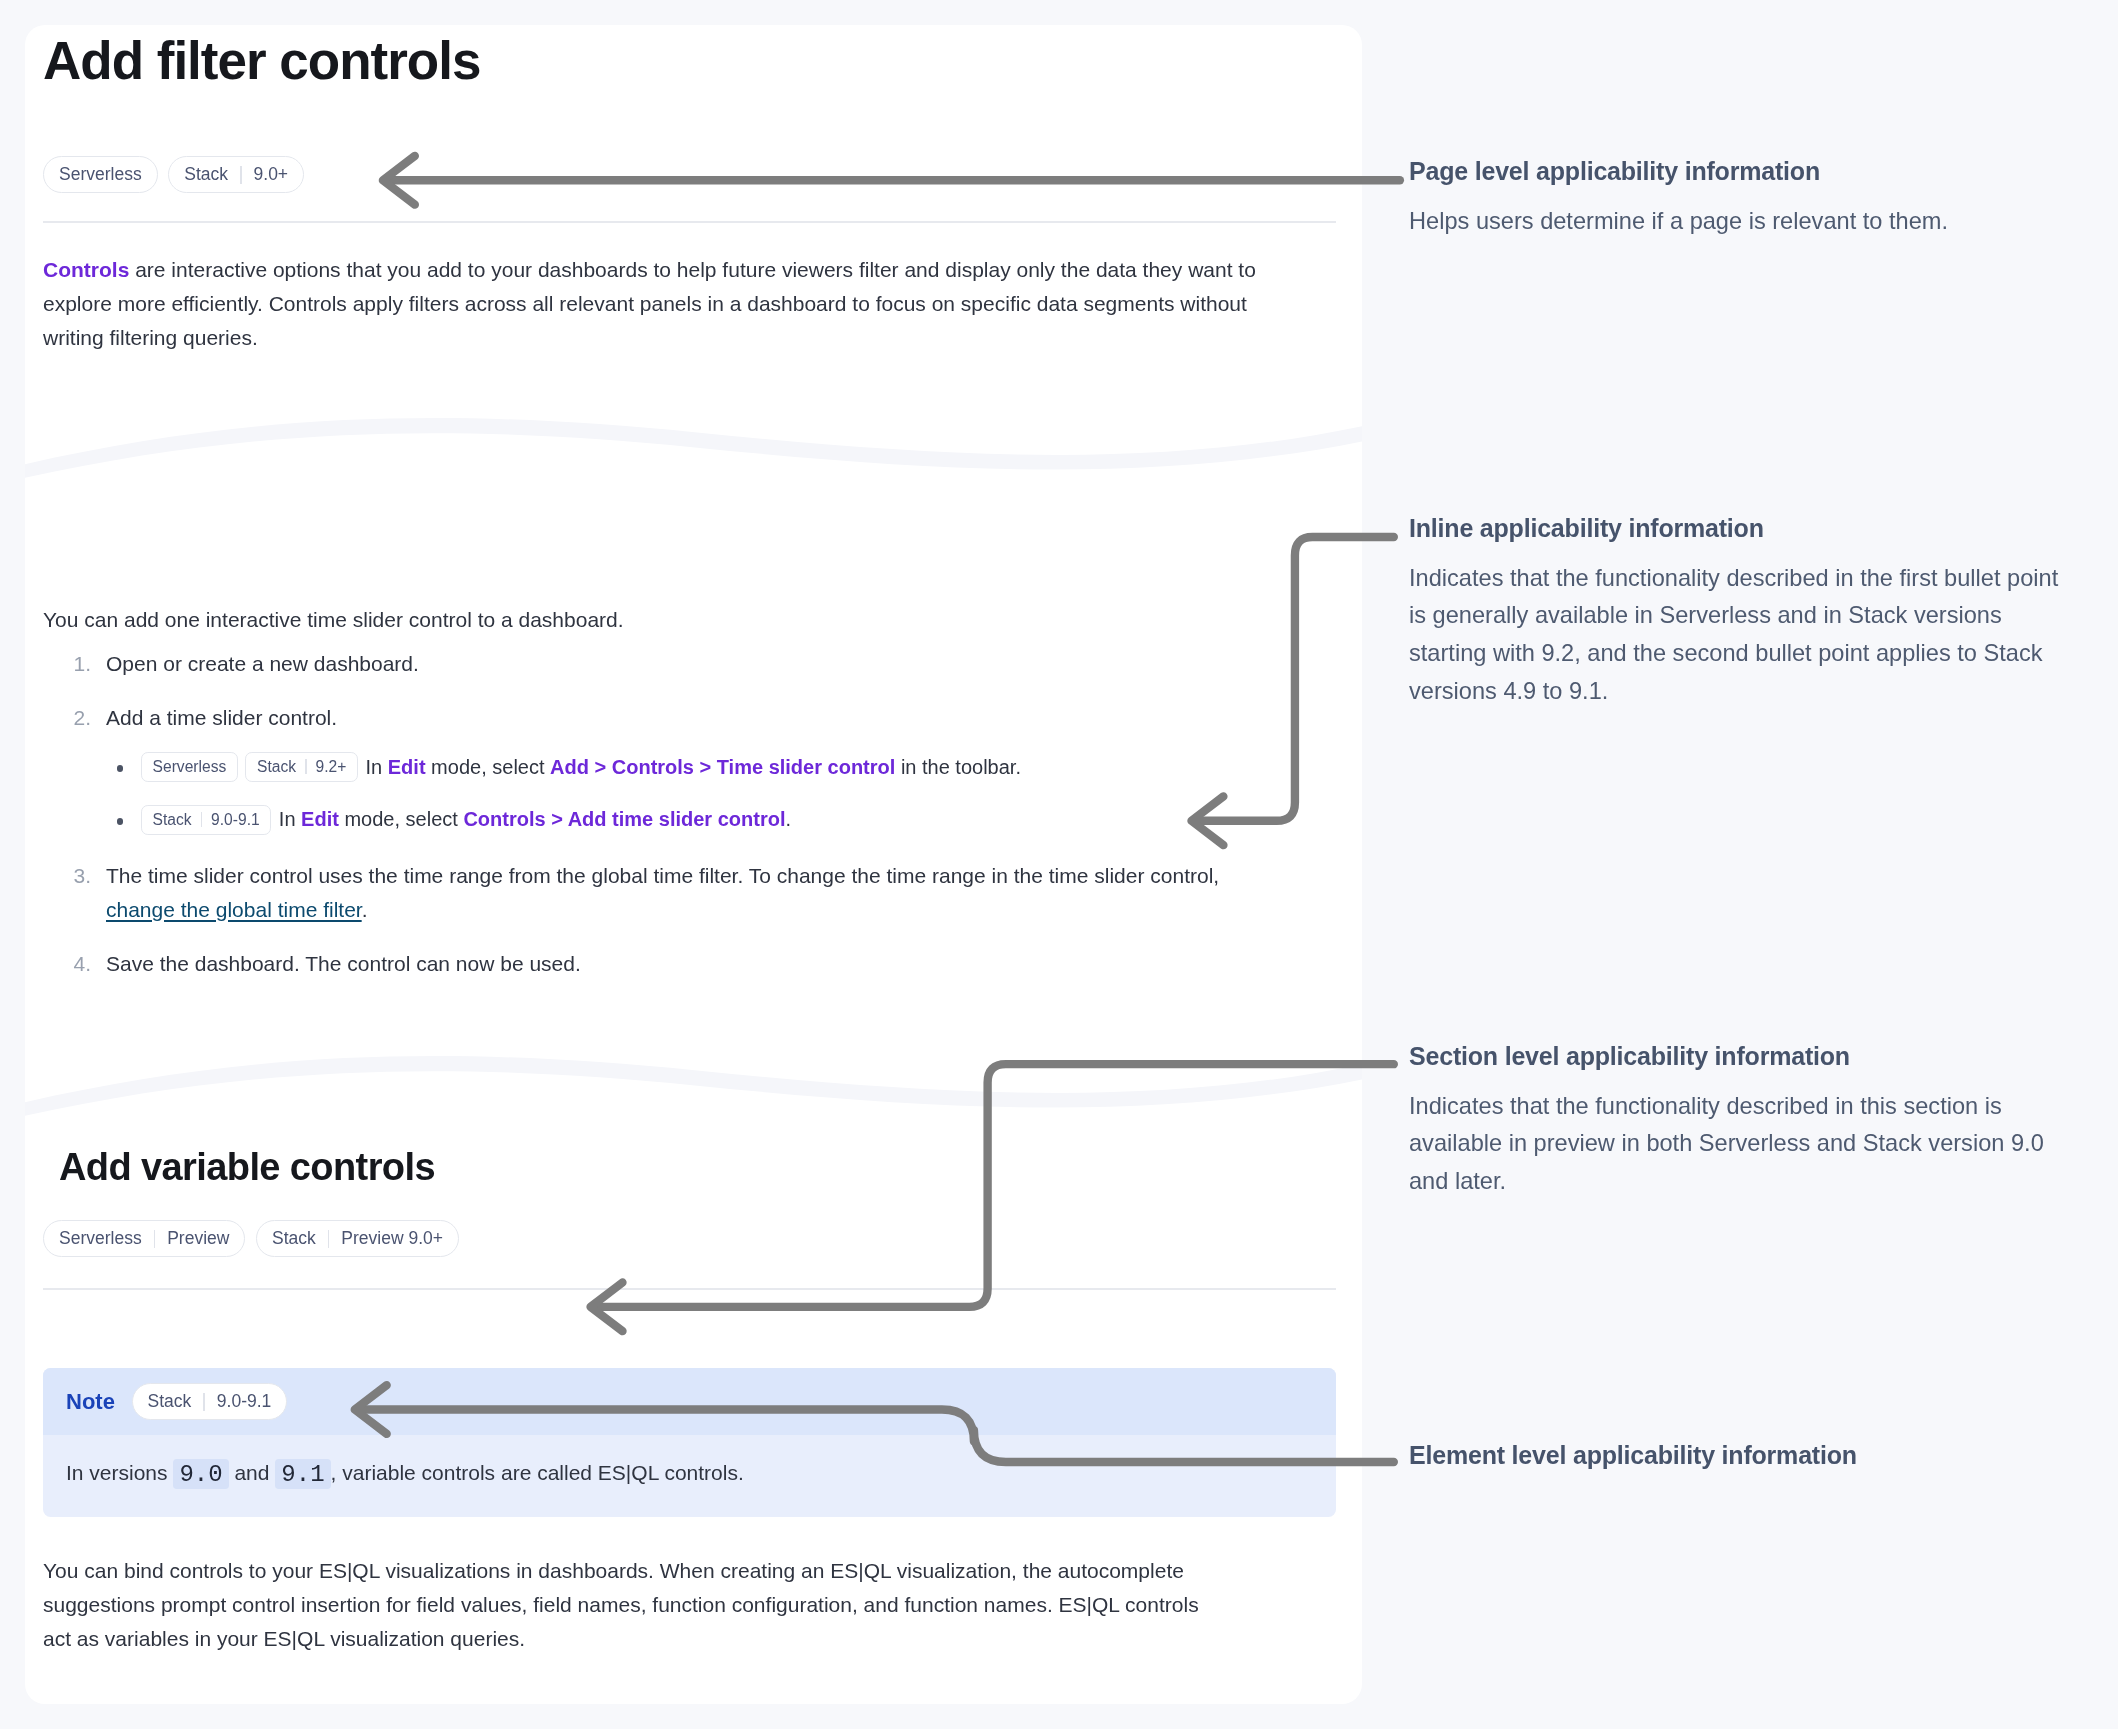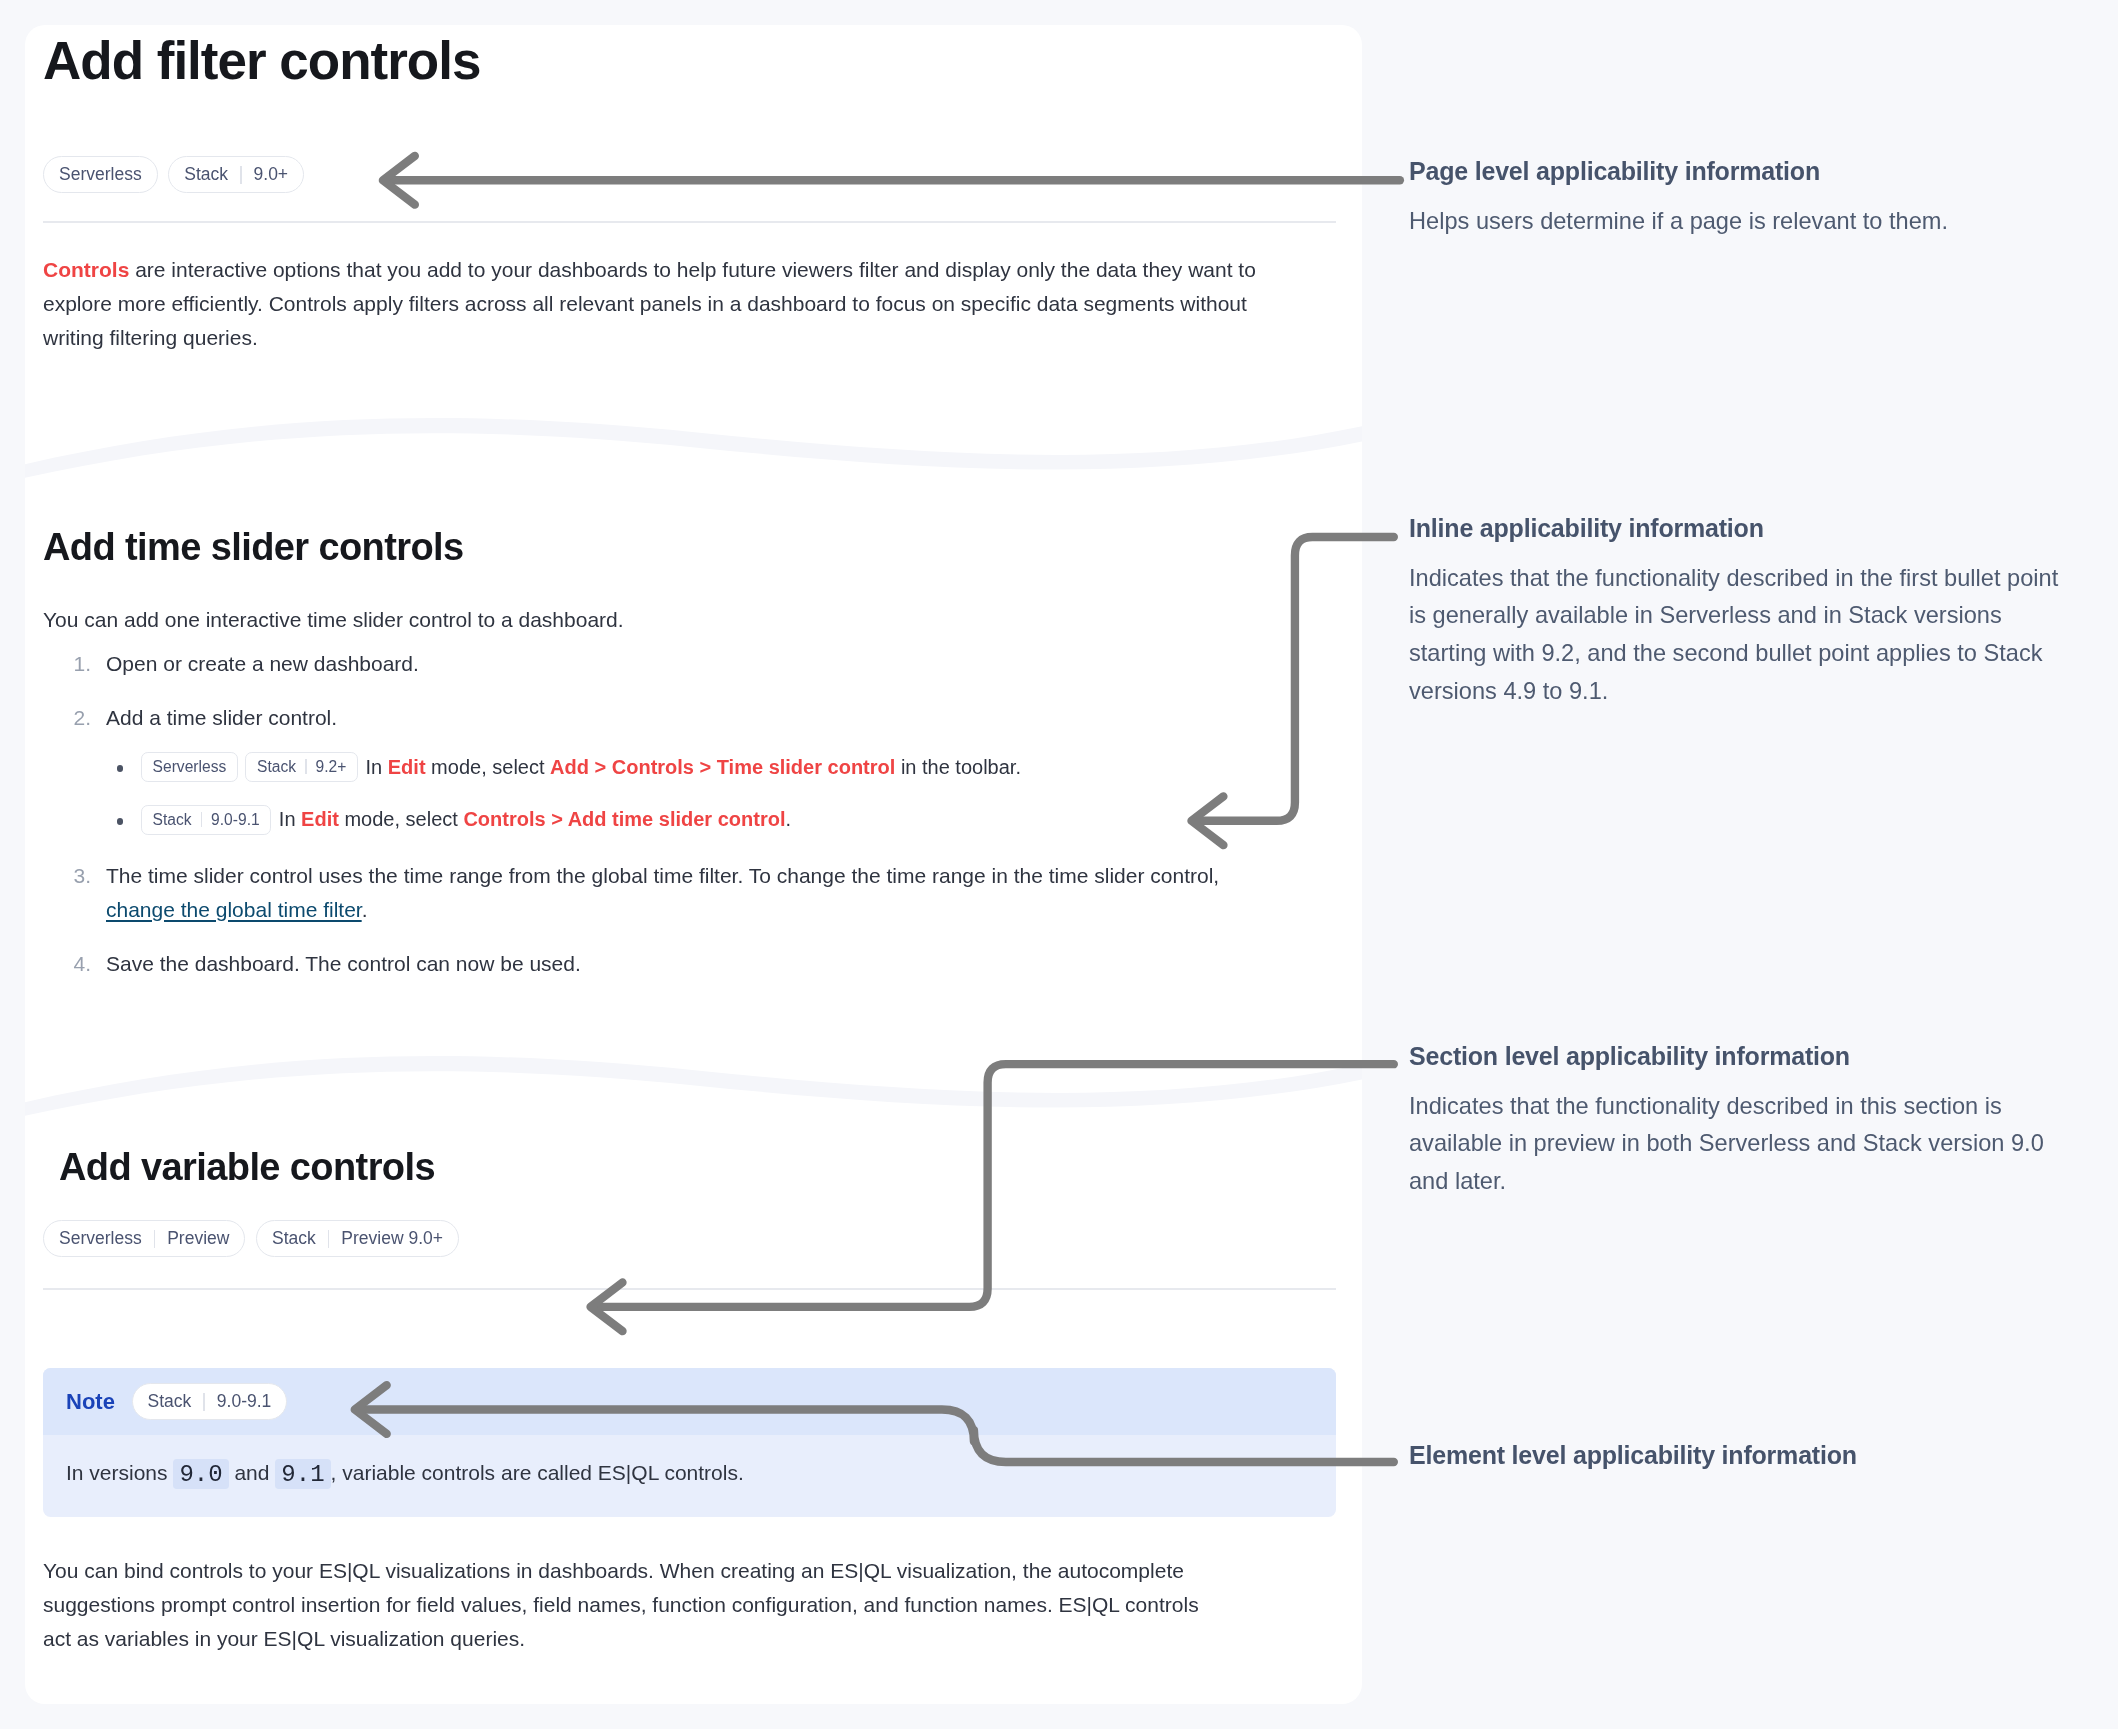--- a/index.html
+++ b/index.html
@@ -43,21 +43,21 @@
     font-weight: bold;
     color: #16181d;
     letter-spacing: -0.6px;
     line-height: 1.1;
   }
   p.body, li.body, .body {
     font-size: 21px;
     line-height: 1.62;
     color: #2f3440;
   }
-  b, strong { font-weight: bold; color: #ef4444; margin-top: 42px; }
+  b, strong { font-weight: bold; color: #6d28d9; margin-top: 42px; }
 
   .rule {
     height: 1.5px;
     background: #e7e9ee;
   }
 
   
   .badge-row { display: flex; align-items: center; gap: 10.6px; }
   .badge {
     display: inline-flex; align-items: center;
@@ -206,21 +206,20 @@
           <span class="seg">9.0+</span>
         </span>
       </div>
 
       <div class="rule" style="position:absolute; left:18px; top:196px; width:1293px;"></div>
 
       <p class="body" style="position:absolute; left:18px; top:228px; width:1232px;">
         <b>Controls</b><span> are interactive options that you add to your dashboards to help future viewers filter and display only the data they want to explore more efficiently. Controls apply filters across all relevant panels in a dashboard to focus on specific data segments without writing filtering queries.</span>
       </p>
 
-      <h2 class="section-title" style="position:absolute; left:18px; top:502px;">Add time slider controls</h2>
 
       <p class="body" style="position:absolute; left:18px; top:578px; width:1141px;">You can add one interactive time slider control to a dashboard.</p>
 
       <ol class="steps" style="position:absolute; left:38px; top:622px; width:1255px;">
 
         <li class="body">
           <span>Open or create a new dashboard.</span>
         </li>
 
         <li class="body">

